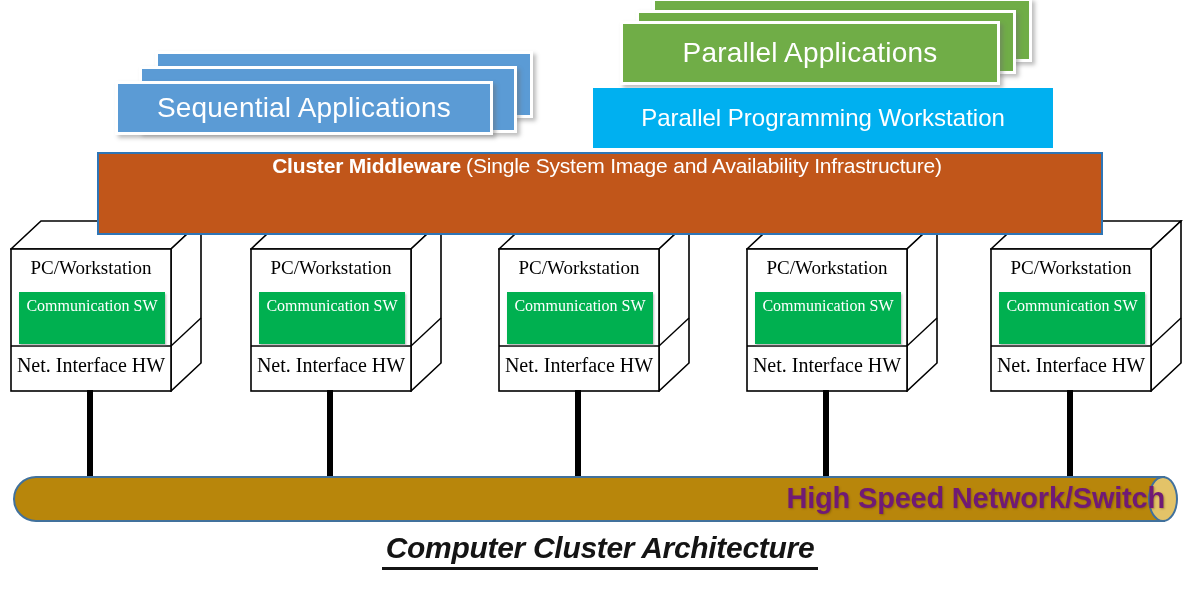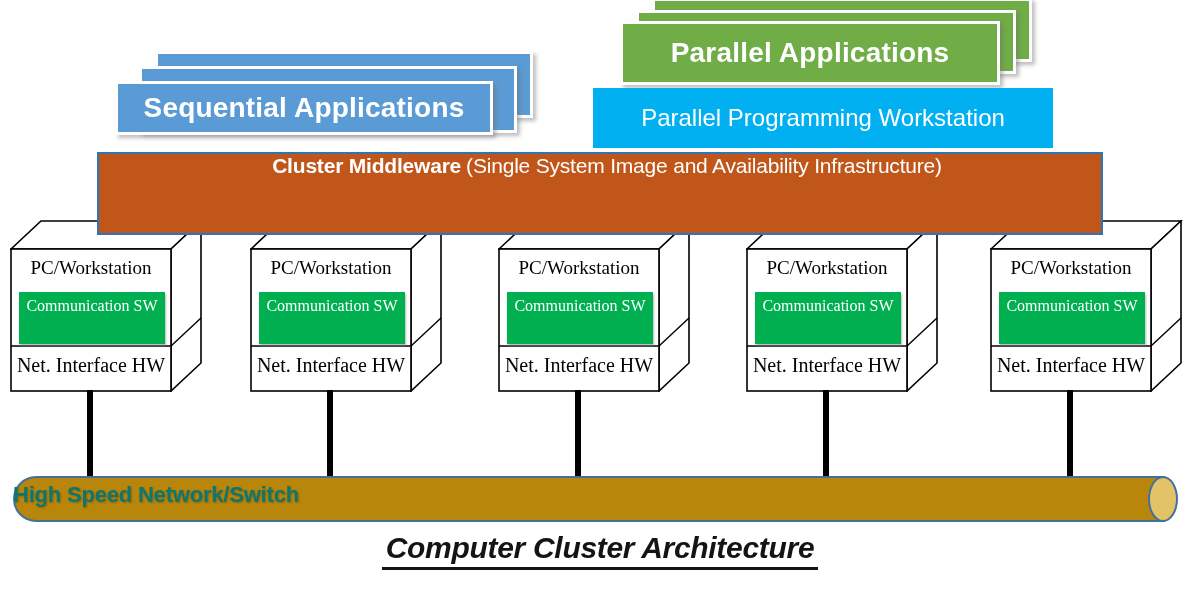--- a/index.html
+++ b/index.html
@@ -13,21 +13,21 @@
   .blue{background:#5B9BD5;}
   .green{background:#70AD47;}
   .seq-back{left:155px;top:51px;width:378px;height:67px;}
   .seq-mid{left:139px;top:66px;width:378px;height:67px;}
   .seq-front{left:115px;top:81px;width:378px;height:54px;
              display:flex;align-items:center;justify-content:center;}
   .par-back{left:652px;top:-2px;width:380px;height:64px;}
   .par-mid{left:636px;top:10px;width:380px;height:64px;}
   .par-front{left:620px;top:21px;width:380px;height:64px;
              display:flex;align-items:center;justify-content:center;}
-  .stack-label{color:#fff;font-size:28px;letter-spacing:.2px;font-weight:bold;}
+  .stack-label{color:#fff;font-size:28px;letter-spacing:.2px;}
   
   .ppe{position:absolute;left:593px;top:88px;width:460px;height:60px;background:#00B0F0;
        display:flex;align-items:center;justify-content:center;color:#fff;font-size:24px;z-index:2;}
   
   .mw{position:absolute;left:97px;top:152px;width:1006px;height:83px;background:#C1561A;
       border:2px solid #2E75B6;box-sizing:border-box;z-index:2;color:#fff;text-align:center;
       display:flex;flex-direction:row;justify-content:center;gap:5px;letter-spacing:-.2px;padding-left:14px;}
   .mw-title{font-size:21px;font-weight:bold;}
   .mw-sub{font-size:21px;}
   
@@ -44,22 +44,22 @@
            font-family:"Liberation Serif",serif;font-size:20px;color:#000;}
   .n0{left:10px;} .n1{left:250px;} .n2{left:498px;} .n3{left:746px;} .n4{left:990px;}
   
   .conn{position:absolute;top:390px;width:6px;height:90px;background:#000;z-index:1;}
   .c0{left:87px;} .c1{left:327px;} .c2{left:575px;} .c3{left:823px;} .c4{left:1067px;}
   
   .cyl-body{position:absolute;left:13px;top:476px;width:1152px;height:46px;background:#B8860B;
             border:2px solid #41719C;border-radius:23px 0 0 23px;box-sizing:border-box;z-index:5;}
   .cyl-cap{position:absolute;left:1148px;top:476px;width:30px;height:46px;background:#E3C368;
            border:2px solid #41719C;border-radius:50%;box-sizing:border-box;z-index:6;}
-  .cyl-label{position:absolute;left:13px;top:482px;width:1152px;text-align:left;z-index:7;
-             color:#0f766e;font-size:22px;font-weight:bold;letter-spacing:-.2px;
+  .cyl-label{position:absolute;left:13px;top:482px;width:1152px;text-align:right;z-index:7;
+             color:#701a75;font-size:29px;font-weight:bold;letter-spacing:-.2px;
              text-shadow:1px 1px 2px rgba(90,60,0,.4);}
   
   .title{position:absolute;left:0;right:0;top:531px;text-align:center;z-index:8;}
   .title span{display:inline-block;color:#141414;font-size:30px;font-weight:600;
               letter-spacing:-.3px;border-bottom:3px solid #141414;padding:0 4px 2px 4px;
               text-shadow:0 0 2px rgba(255,255,255,.8);font-style:italic;}
 </style>
 </head>
 <body>
 

